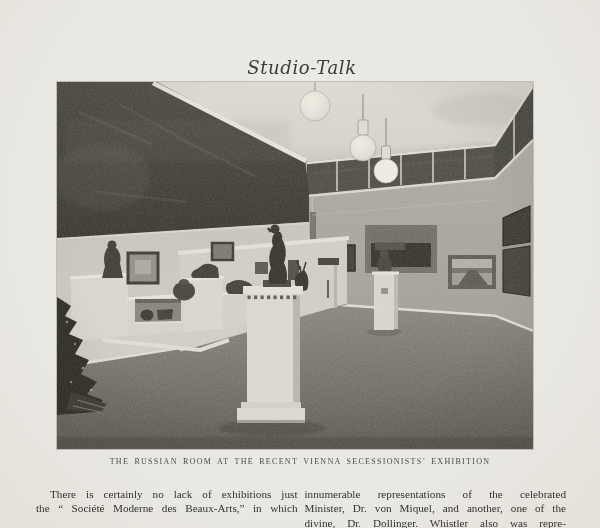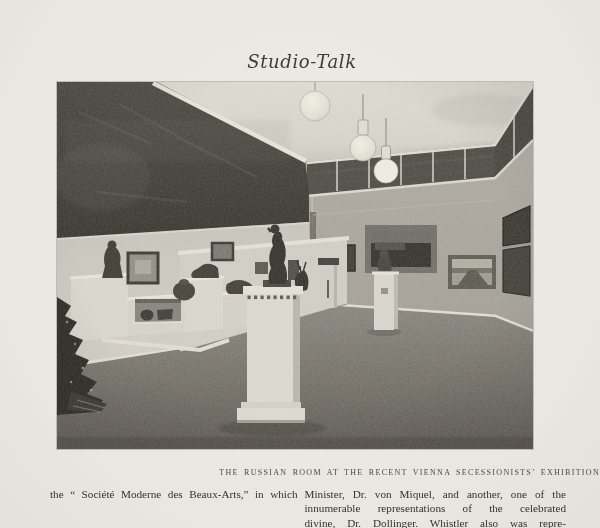--- a/index.html
+++ b/index.html
@@ -4,29 +4,29 @@
 <style>
   html,body{margin:0;padding:0;}
   body{
     width:600px;height:528px;overflow:hidden;position:relative;
     background:#ebe9e4;
     font-family:"Liberation Serif", serif;
   }
   .page{position:absolute;inset:0;
     background:radial-gradient(ellipse at 50% 40%, #edebe6 0%, #e9e7e1 70%, #e3e1da 100%);}
   .title{
-    position:absolute;top:51px;left:4px;right:0;margin:0;
+    position:absolute;top:51px;left:4px;right:0;margin:6px;
     text-align:center;font-family:"DejaVu Serif", serif;font-style:italic;font-weight:500;
     font-size:18px;letter-spacing:0.6px;color:#3c3b36;
   }
   figure.photo{position:absolute;left:57px;top:82px;width:476px;height:367px;margin:0;
     box-shadow:0 0 0 1px rgba(60,58,52,0.25);}
   figure.photo svg{display:block;filter:sepia(0.07) contrast(0.97);}
   .caption{
-    position:absolute;top:468px;left:0;right:0;text-align:right;
+    position:absolute;top:457px;left:0;right:0;text-align:center;
     font-size:8px;letter-spacing:1.3px;word-spacing:2px;color:#4b4a45;
   }
   .columns{position:absolute;top:487px;left:36px;width:530px;display:flex;gap:7px;}
   .col{width:50%;font-size:11.2px;line-height:14.3px;color:#33322d;}
   .line{text-align:justify;text-align-last:justify;white-space:normal;}
   .col-left .line:first-child{text-indent:14px;}
 </style>
 </head>
 <body>
 
@@ -277,22 +277,23 @@
       <rect x="0" y="0" width="476" height="367" fill="url(#vignette)"></rect>
       <rect x="0" y="0" width="476" height="367" filter="url(#grain)" opacity="0.9" style="mix-blend-mode:soft-light"></rect>
       <rect x="0" y="0" width="476" height="367" filter="url(#grain)" opacity="0.12"></rect>
     </svg>
   </figure>
 
   <div class="caption">THE RUSSIAN ROOM AT THE RECENT VIENNA SECESSIONISTS’ EXHIBITION</div>
 
   <div class="columns">
     <div class="col col-left">
+      <div class="line">There is certainly no lack of exhibitions just</div>
       <div class="line">the “ Société Moderne des Beaux-Arts,” in which</div>
     </div>
     <div class="col col-right">
+      <div class="line">innumerable representations of the celebrated</div>
       <div class="line">Minister, Dr. von Miquel, and another, one of the</div>
-      <div class="line">innumerable representations of the celebrated</div>
       <div class="line">divine, Dr. Dollinger.  Whistler also was repre-</div>
     </div>
   </div>
 
 </div>
 
 </body></html>

